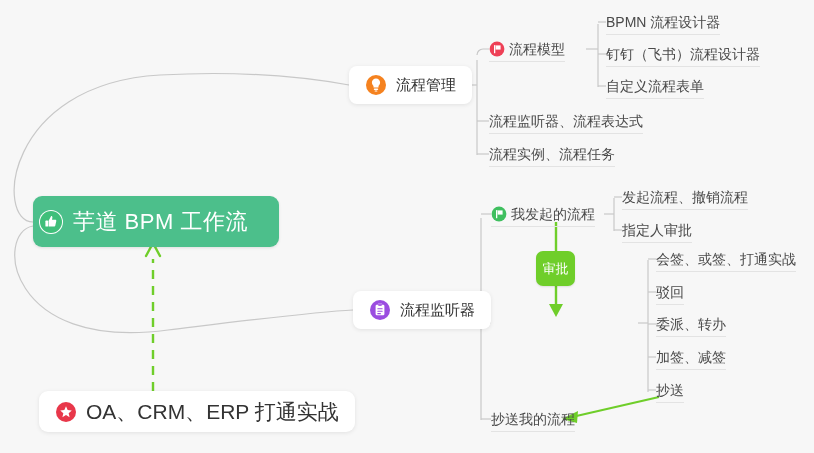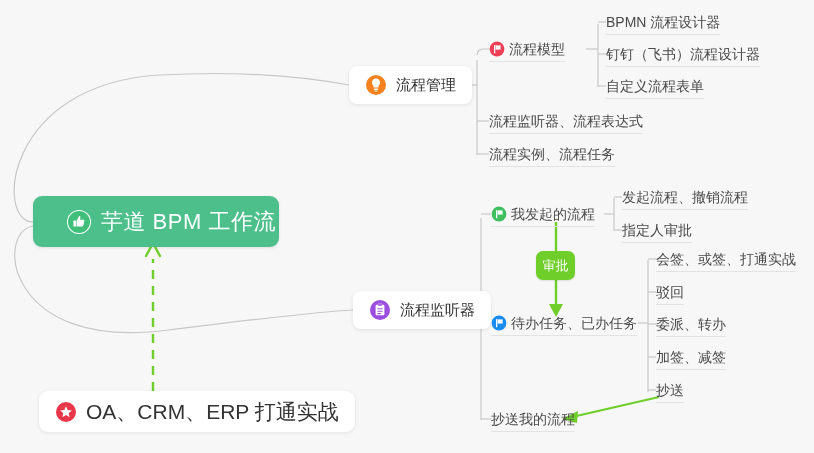--- a/index.html
+++ b/index.html
@@ -34,21 +34,21 @@
     position: absolute;
     left: 33px;
     top: 196px;
     width: 246px;
     height: 51px;
     background: #4cbf8b;
     border-radius: 9px;
     box-shadow: 0 1px 3px rgba(0,0,0,0.10);
     display: flex;
     align-items: center;
-    padding-left: 34px;
+    padding-left: 6px;
     box-sizing: border-box;
   }
   .root-label {
     color: #ffffff;
     font-size: 22px;
     letter-spacing: 0.5px;
     margin-left: 10px;
     white-space: nowrap;
   }
 
@@ -116,21 +116,21 @@
     position: absolute;
     background: #6fce2a;
     border-radius: 7px;
     color: #ffffff;
     font-size: 13px;
     display: flex;
     align-items: center;
     justify-content: center;
     box-shadow: 0 1px 2px rgba(0,0,0,0.10);
   }
-  #tag-approve { left: 536px; top: 251px; width: 39px; height: 29px; }
+  #tag-approve { left: 536px; top: 251px; width: 39px; height: 35px; }
 </style>
 </head>
 <body>
 
 <div id="canvas">
 
   <svg class="wires" viewBox="0 0 814 453">
 
     <path d="M 33 222 C -5 222 4 84 160 75 C 250 70 310 78 349 85" fill="none" stroke="#c8c8c8" stroke-width="1.2"></path>
 
@@ -259,30 +259,20 @@
   </div>
 
   <div class="text-node" style="left:622px; top:184px;">
     <span class="tn-label">发起流程、撤销流程</span>
   </div>
 
   <div class="text-node" style="left:622px; top:217px;">
     <span class="tn-label">指定人审批</span>
   </div>
 
-  <div class="text-node with-icon" style="left:491px; top:310px;">
-    <span class="badge badge-sm">
-      <svg width="16" height="16" viewBox="0 0 16 16">
-        <circle cx="8" cy="8" r="7.4" fill="#1a8cf0"></circle>
-        <rect x="5" y="4" width="1.3" height="8.2" rx="0.5" fill="#ffffff"></rect>
-        <path d="M6.6 4.4 L11.6 4.4 L11.6 8.6 L6.6 8.6 Z" fill="#ffffff"></path>
-      </svg>
-    </span>
-    <span class="tn-label">待办任务、已办任务</span>
-  </div>
 
   <div class="text-node" style="left:656px; top:246px;">
     <span class="tn-label">会签、或签、打通实战</span>
   </div>
 
   <div class="text-node" style="left:656px; top:279px;">
     <span class="tn-label">驳回</span>
   </div>
 
   <div class="text-node" style="left:656px; top:311px;">

